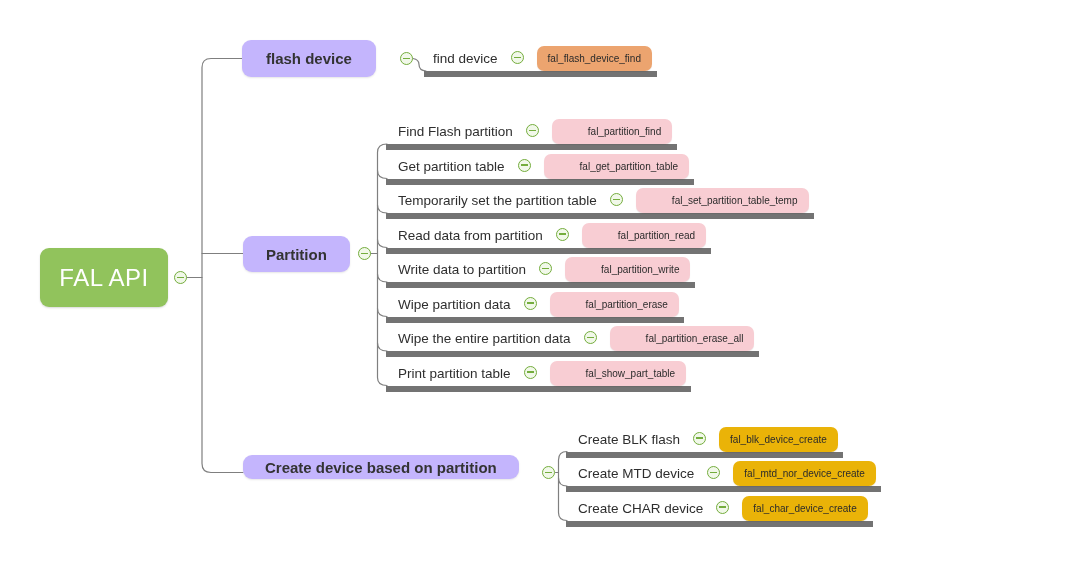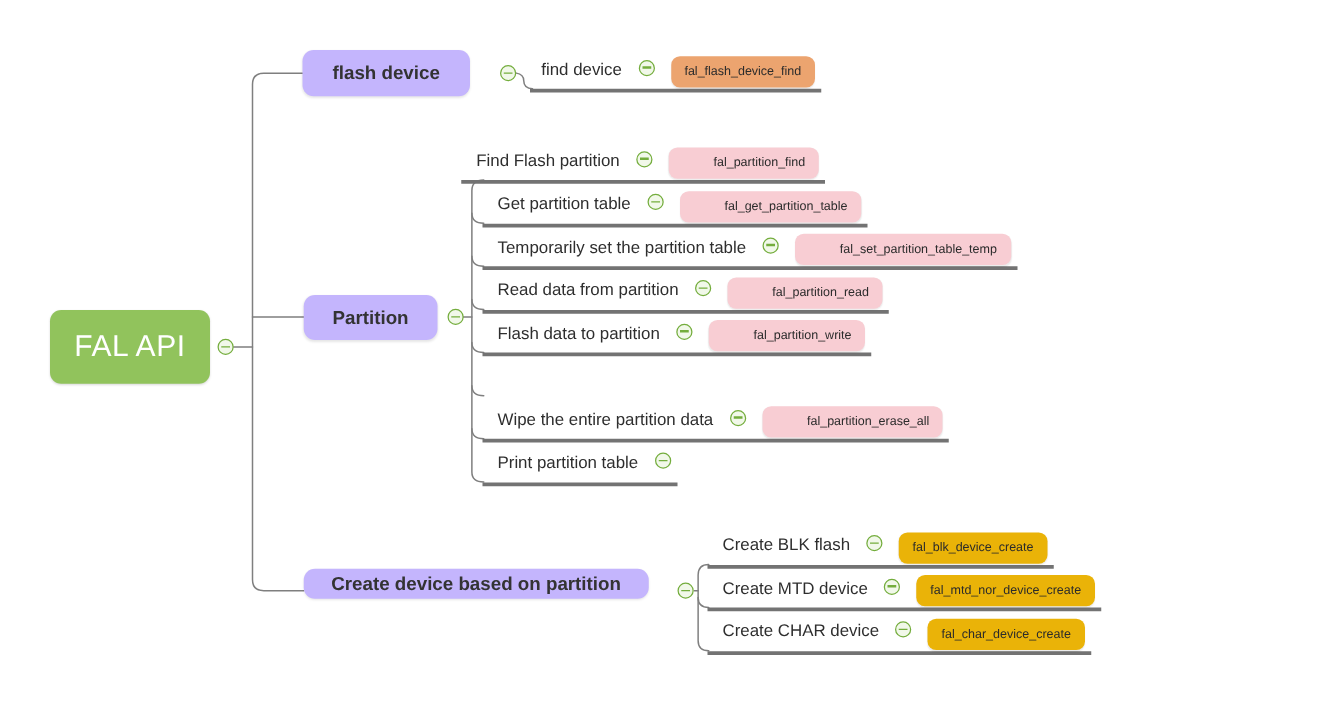--- a/index.html
+++ b/index.html
@@ -19,22 +19,22 @@
   
   .branch{
     position:absolute;background:#c4b5fd;border-radius:9px;color:#333333;
     display:flex;align-items:center;justify-content:center;
     font-size:15px;font-weight:600;white-space:nowrap;z-index:2;
     box-shadow:0 1px 2px rgba(0,0,0,.10);
   }
 
   
   .row{
-    position:absolute;height:27px;display:flex;align-items:center;
-    column-gap:13px;border-bottom:3px solid #737373;
+    position:absolute;height:27px;display:flex;align-items:flex-end;
+    column-gap:13px;border-bottom:6px solid #737373;
     padding:0 5px 0 12px;white-space:nowrap;z-index:2;box-sizing:content-box;
   }
   .row .lbl{font-size:13.5px;color:#2e2e2e;padding-bottom:5px;}
   .row .code{
     height:25px;line-height:25px;padding:0 11px;border-radius:7px;
     font-size:10px;color:#2b2b2b;box-shadow:0 1px 1px rgba(0,0,0,.08);
   }
   .code.orange{background:#ECA46F;}
   .code.pink{background:#F8CDD3;padding-left:36px;}
   .code.green{background:#eab308;}
@@ -94,53 +94,59 @@
 
   <div class="row" style="left:424px;top:44px;padding-left:9px">
     <span class="lbl">find device</span>
     <span class="toggle"></span>
     <span class="code orange">fal_flash_device_find</span>
   </div>
 
   <div class="branch" style="left:243px;top:236px;height:36px;padding:0 23px">Partition</div>
   <span class="toggle abs" style="left:358px;top:247px"></span>
 
-  <div class="row" style="left:369px;top:117px">
+  <div class="row" style="left:386px;top:117px">
     <span class="lbl">Find Flash partition</span>
     <span class="toggle"></span>
     <span class="code pink">fal_partition_find</span>
   </div>
   <div class="row" style="left:386px;top:151.5px">
     <span class="lbl">Get partition table</span>
     <span class="toggle"></span>
     <span class="code pink">fal_get_partition_table</span>
   </div>
   <div class="row" style="left:386px;top:186px">
     <span class="lbl">Temporarily set the partition table</span>
     <span class="toggle"></span>
     <span class="code pink">fal_set_partition_table_temp</span>
   </div>
   <div class="row" style="left:386px;top:220.5px">
     <span class="lbl">Read data from partition</span>
     <span class="toggle"></span>
     <span class="code pink">fal_partition_read</span>
   </div>
   <div class="row" style="left:386px;top:255px">
-    <span class="lbl">Flash data to partition</span>
+    <span class="lbl">Write data to partition</span>
     <span class="toggle"></span>
     <span class="code pink">fal_partition_write</span>
+  </div>
+  <div class="row" style="left:386px;top:289.5px">
+    <span class="lbl">Wipe partition data</span>
+    <span class="toggle"></span>
+    <span class="code pink">fal_partition_erase</span>
   </div>
   <div class="row" style="left:386px;top:324px">
     <span class="lbl">Wipe the entire partition data</span>
     <span class="toggle"></span>
     <span class="code pink">fal_partition_erase_all</span>
   </div>
   <div class="row" style="left:386px;top:358.5px">
     <span class="lbl">Print partition table</span>
     <span class="toggle"></span>
+    <span class="code pink">fal_show_part_table</span>
   </div>
 
   <div class="branch" style="left:243px;top:455px;height:24px;padding:0 22px">Create device based on partition</div>
   <span class="toggle abs" style="left:542px;top:466px"></span>
 
   <div class="row" style="left:566px;top:424.5px">
     <span class="lbl">Create BLK flash</span>
     <span class="toggle"></span>
     <span class="code green">fal_blk_device_create</span>
   </div>

